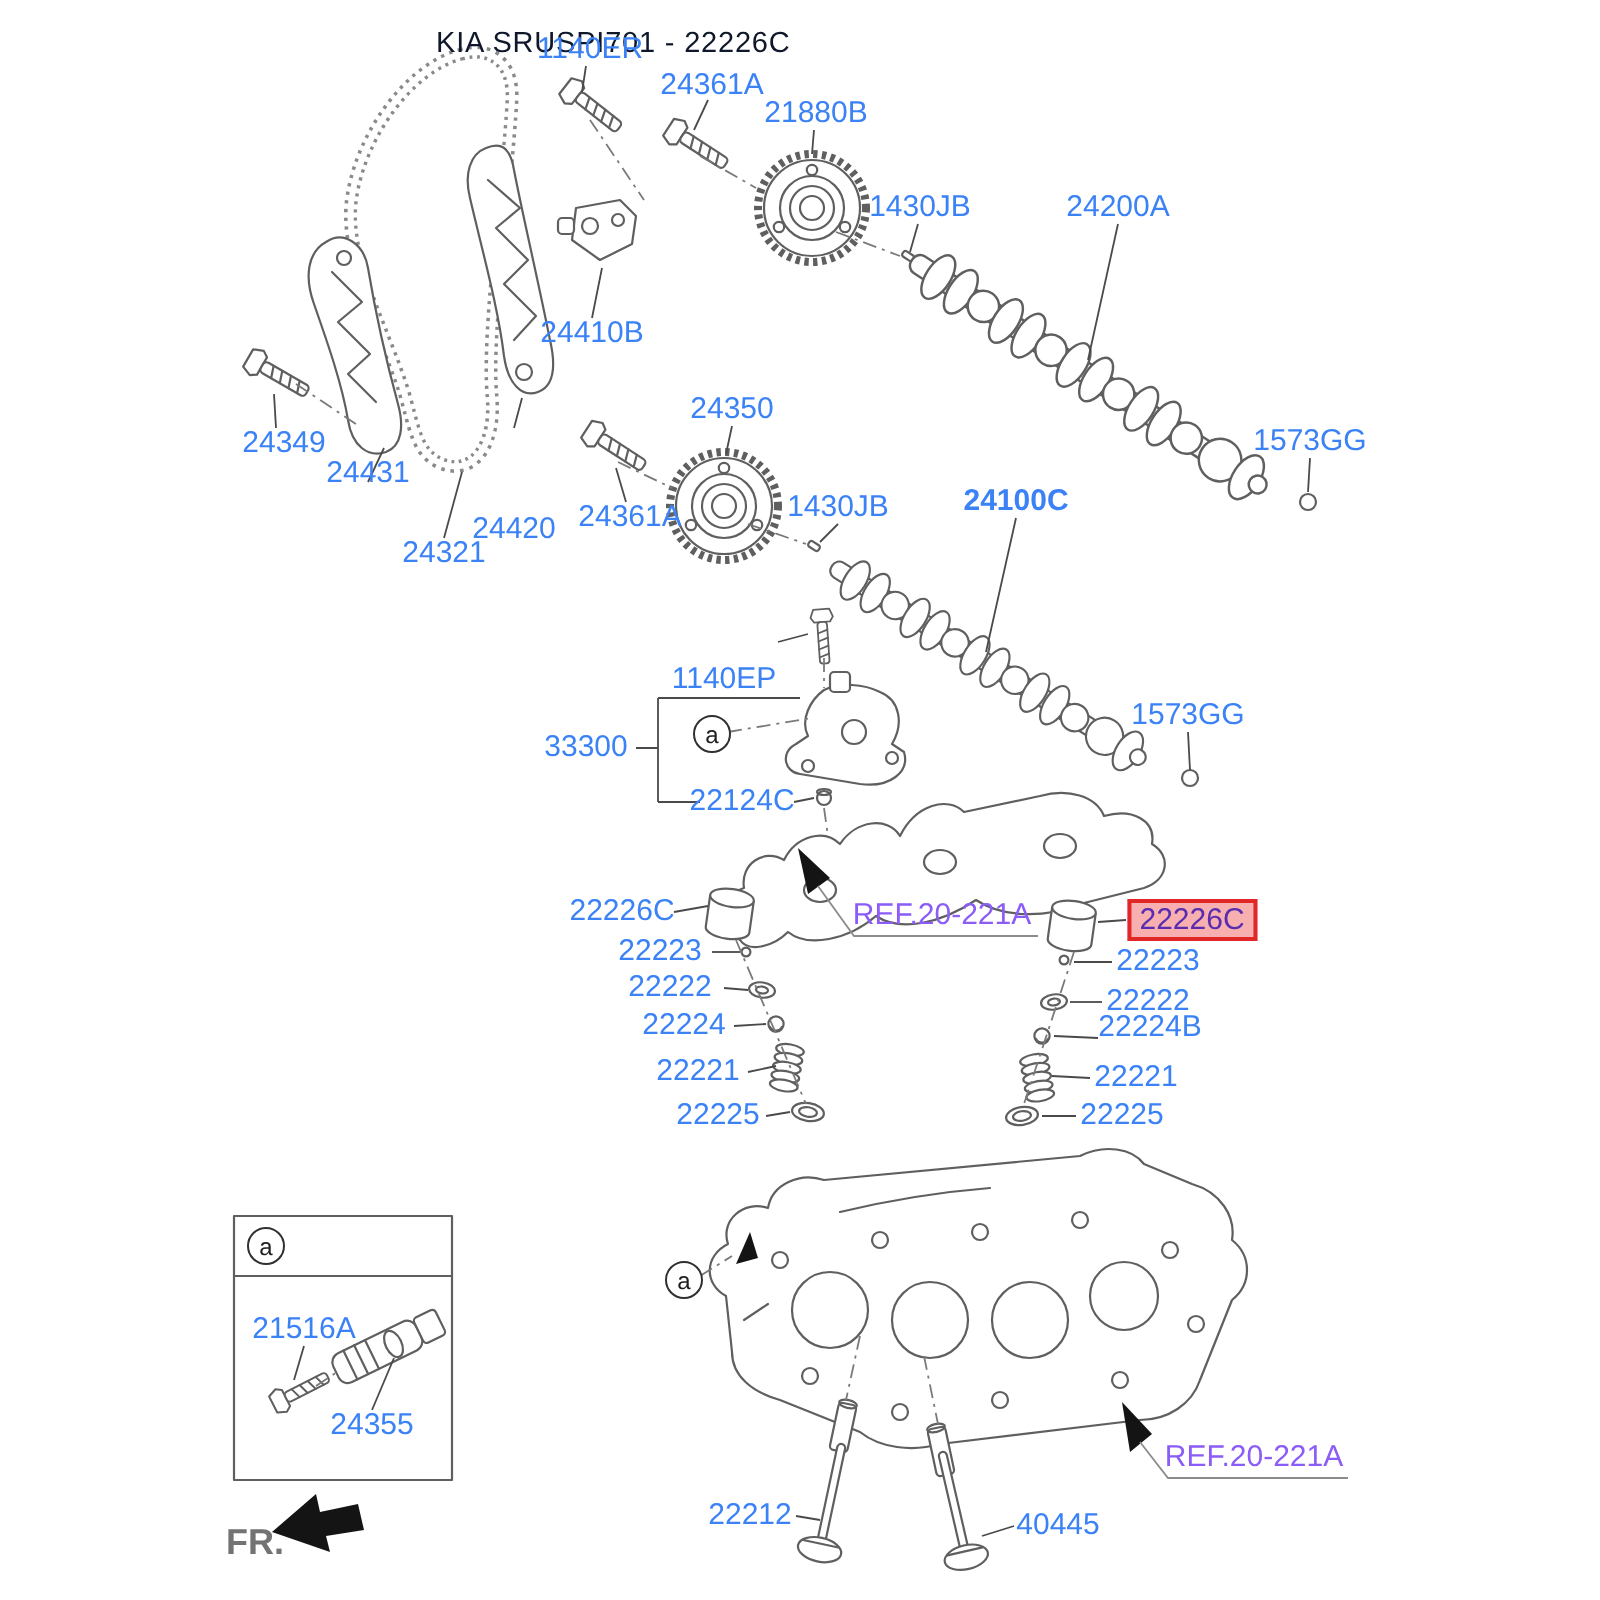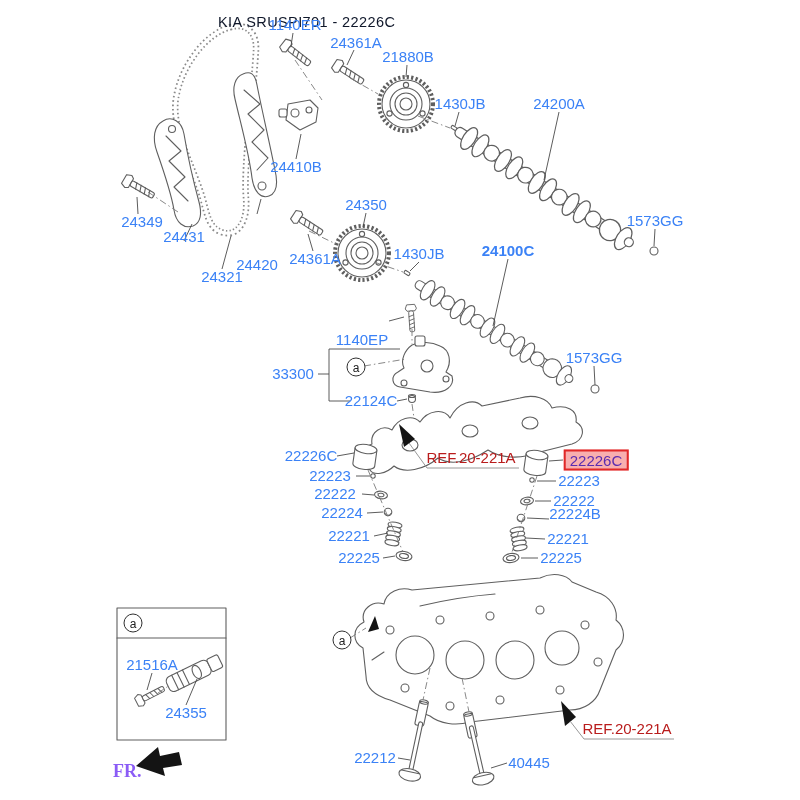--- a/index.html
+++ b/index.html
@@ -11,29 +11,29 @@
   .leader{fill:none;stroke:#4a4a4a;stroke-width:0.9;}
   .axis{fill:none;stroke:#7a7a7a;stroke-width:0.9;stroke-dasharray:7 3 1.5 3;}
   .chainband{fill:none;stroke:#8a8a8a;stroke-width:6.5;stroke-dasharray:1.6 2.6;}
   .chainhollow{fill:none;stroke:#ffffff;stroke-width:3;}
   .blackfill{fill:#141414;stroke:none;}
   .grayline{fill:none;stroke:#8c8c8c;stroke-width:0.9;}
   .teeth{fill:none;stroke:#5f5f5f;stroke-width:4;stroke-dasharray:2.2 2.2;}
   .lbl{position:absolute;transform:translate(-50%,-50%);font-size:15px;line-height:16px;
        white-space:nowrap;cursor:pointer;z-index:3;}
   .lbl.part{color:#3b82f6;}
-  .lbl.ref{color:#b91c1c;}
+  .lbl.ref{color:#8b5cf6;}
   .lbl.hl{color:#5a2db0;background:rgba(242,110,110,0.55);border:2px solid #e02828;
           padding:0 4px;line-height:17px;}
   .marker{position:absolute;transform:translate(-50%,-50%);width:17px;height:17px;
           border:1.4px solid #303030;border-radius:50%;color:#202020;font-size:12px;
           display:flex;align-items:center;justify-content:center;background:#fff;z-index:3;}
   .watermark{position:absolute;left:218px;top:14px;font-size:14.5px;color:#0f172a;
              letter-spacing:.4px;z-index:2;}
-  .fr{position:absolute;left:113px;top:761px;font-size:18px;font-weight:bold;color:#8b5cf6;z-index:3;font-family:Liberation Serif, serif;}
+  .fr{position:absolute;left:113px;top:761px;font-size:18px;font-weight:bold;color:#737373;z-index:3;}
 </style>
 </head>
 <body>
 
 <div class="stage">
 
 <svg width="800" height="800" viewBox="0 0 800 800">
   <defs>
     <g id="bolt">
       <path class="w" d="M-8 -5 L-3 -7 L0 -5 L0 5 L-3 7 L-8 5 Z"></path>

